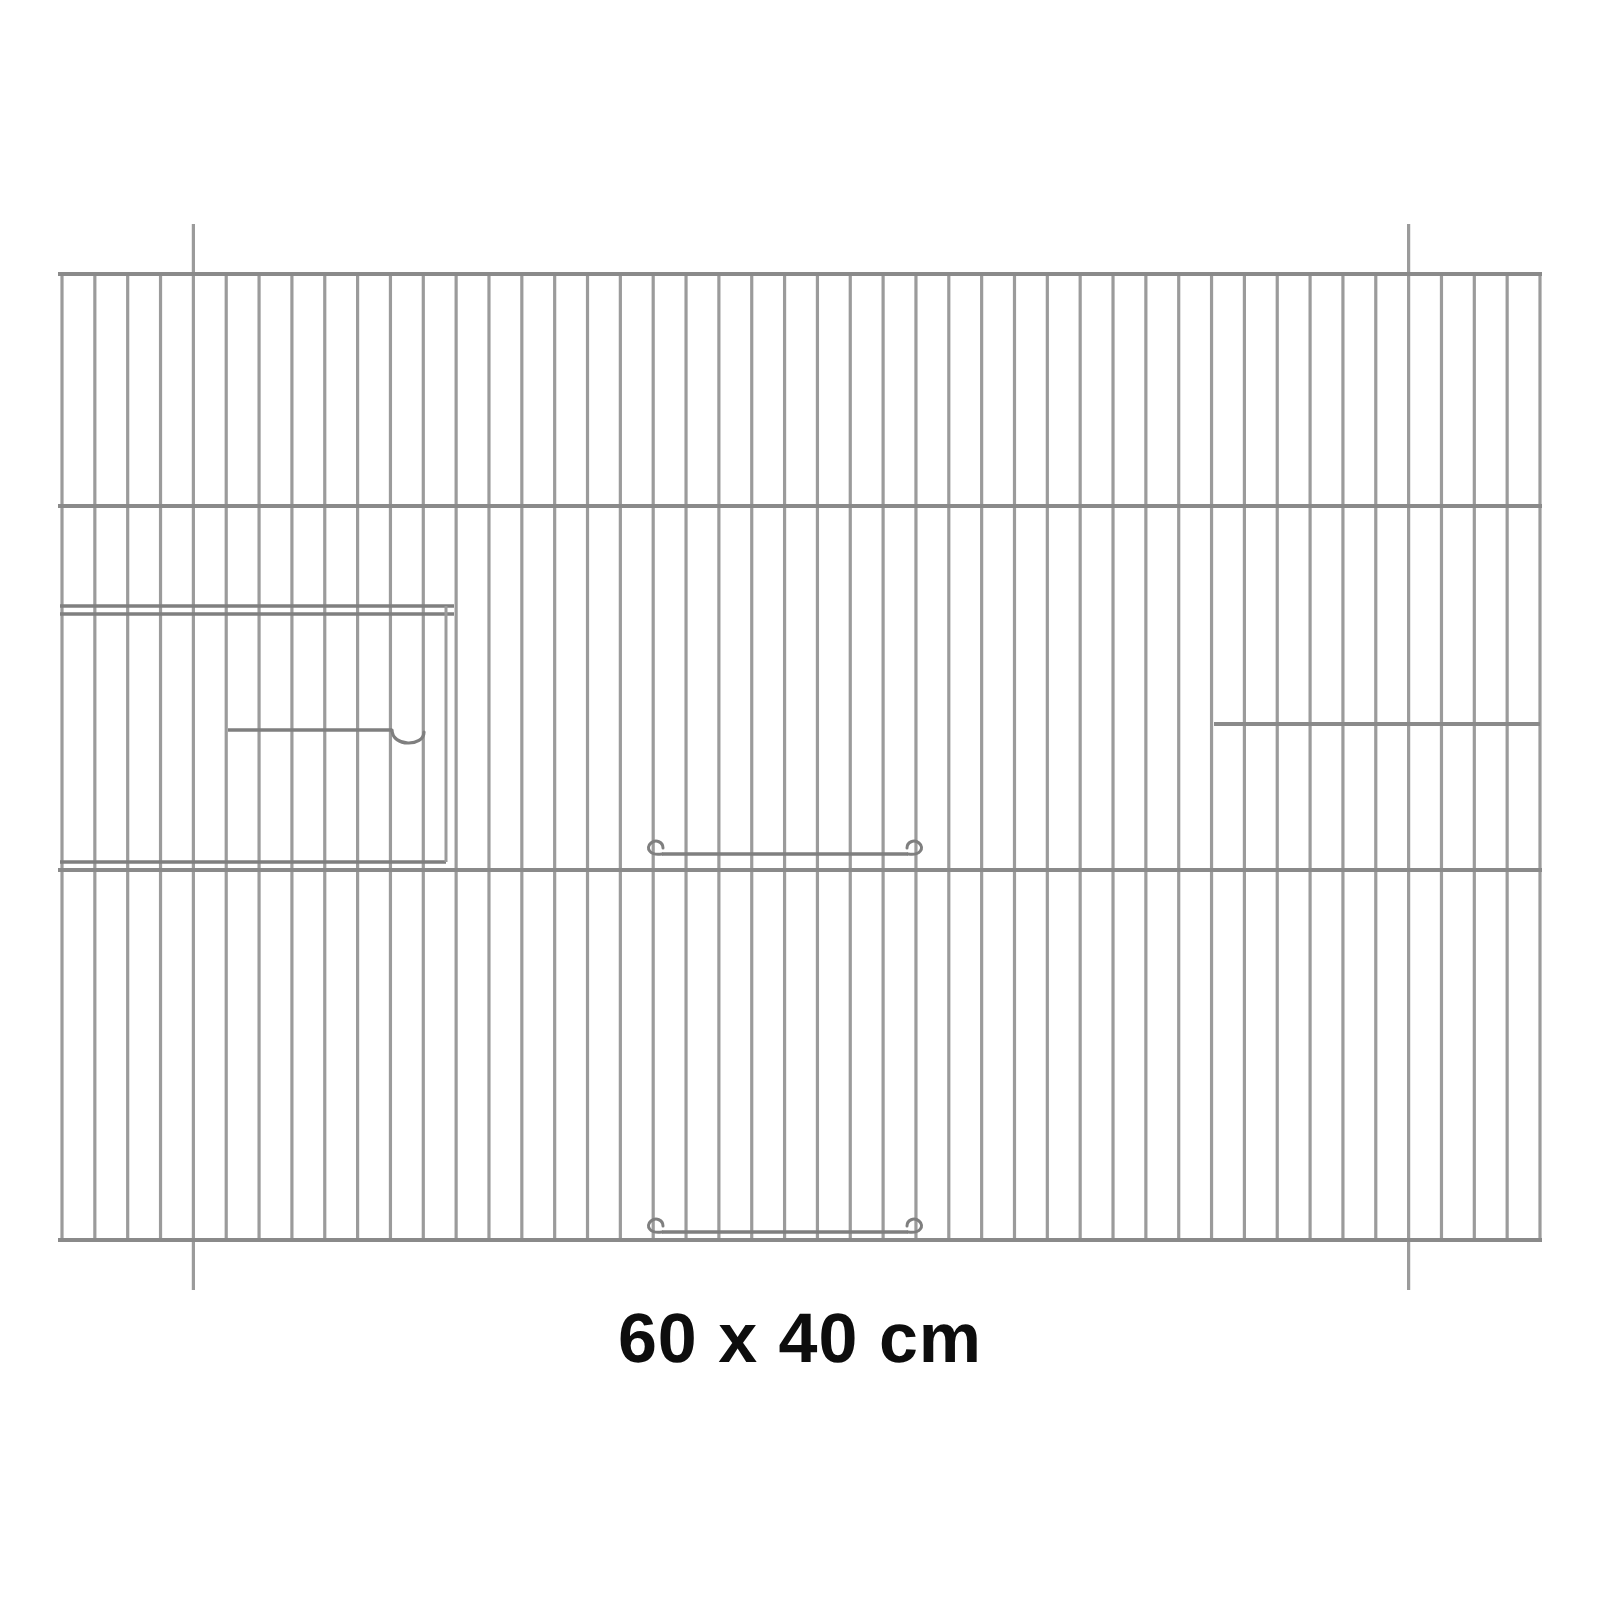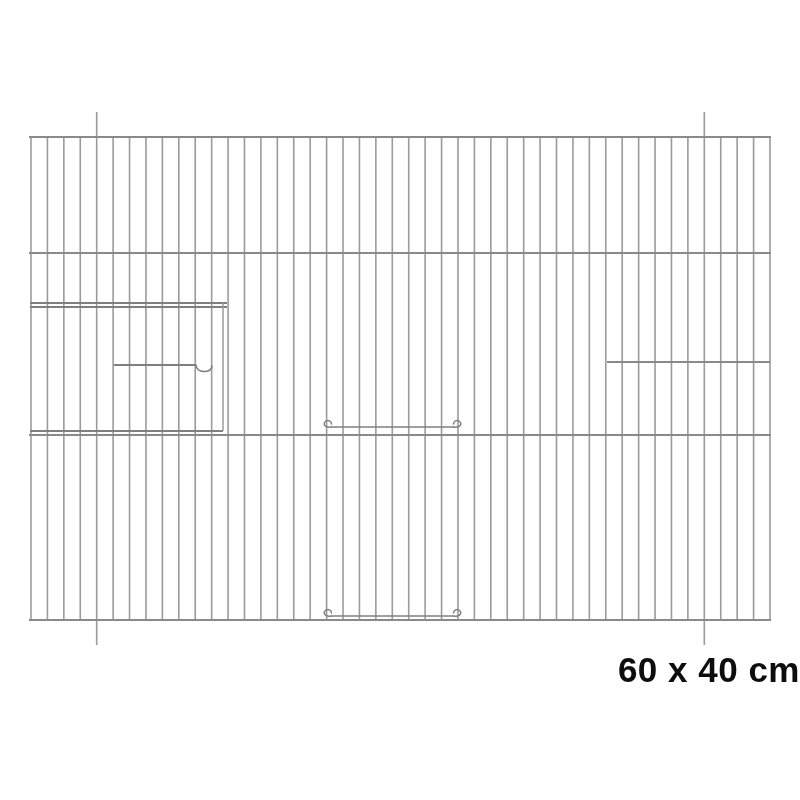--- a/index.html
+++ b/index.html
@@ -4,21 +4,21 @@
 <style>
   html,body{margin:0;padding:0;}
   body{
     width:800px;height:800px;background:#ffffff;position:relative;overflow:hidden;
     font-family:"Liberation Sans",sans-serif;
   }
   .product-image{position:absolute;inset:0;}
   svg{position:absolute;left:0;top:0;}
   .caption{
     position:absolute;left:0;right:0;top:650px;
-    text-align:right;
+    text-align:center;
     font-weight:bold;font-size:35px;letter-spacing:0.5px;
     color:#0d0d0d;
   }
 </style>
 </head>
 <body style="background: rgb(255, 255, 255);">
 
 <div class="product-image">
   <svg width="800" height="800" viewBox="0 0 800 800" xmlns="http://www.w3.org/2000/svg">
       <g>

